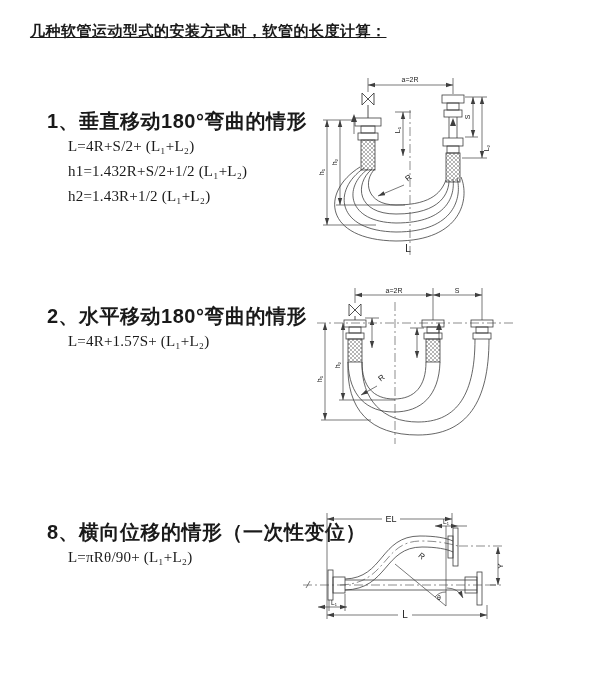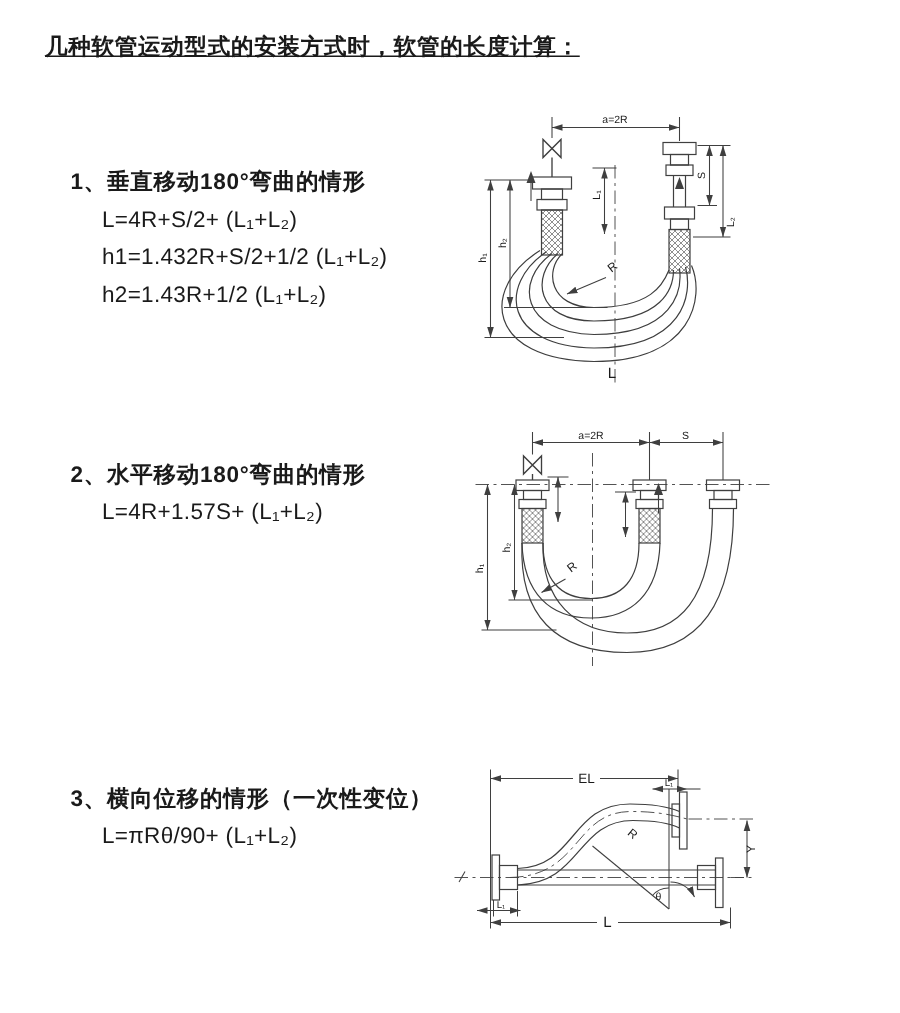--- a/index.html
+++ b/index.html
@@ -1,42 +1,42 @@
 <!DOCTYPE html>
 <html><head>
 <meta charset="utf-8">
 <style>
   html,body{margin:0;padding:0;background:#ffffff;}
   body{width:600px;height:675px;position:relative;overflow:hidden;
        font-family:"Liberation Sans","DejaVu Sans",sans-serif;color:#1a1a1a;}
   .title{position:absolute;left:30px;top:22px;font-size:15px;font-weight:bold;letter-spacing:.5px;text-decoration:underline;}
   .sec{position:absolute;}
-  .sec-h{font-size:15px;font-weight:bold;line-height:25px;letter-spacing:.5px;}
-  .fx{font-size:15px;line-height:25px;margin-left:21px;letter-spacing:.2px;}
+  .sec-h{font-size:20px;font-weight:bold;line-height:25px;letter-spacing:.5px;}
+  .fx{font-size:15px;line-height:25px;margin-left:21px;letter-spacing:.2px;font-family:Liberation Serif, serif;}
   .diag{position:absolute;}
 </style>
 </head>
 <body>
 
 <div class="title">几种软管运动型式的安装方式时，软管的长度计算：</div>
 
 <div class="sec" style="left:47px;top:109px">
   <div class="sec-h">1、垂直移动180°弯曲的情形</div>
   <div class="fx">L=4R+S/2+ (L₁+L₂)</div>
   <div class="fx">h1=1.432R+S/2+1/2 (L₁+L₂)</div>
   <div class="fx">h2=1.43R+1/2 (L₁+L₂)</div>
 </div>
 
 <div class="sec" style="left:47px;top:304px">
   <div class="sec-h">2、水平移动180°弯曲的情形</div>
   <div class="fx">L=4R+1.57S+ (L₁+L₂)</div>
 </div>
 
 <div class="sec" style="left:47px;top:520px">
-  <div class="sec-h">3、横向位移的情形（一次性变位）</div>
+  <div class="sec-h">8、横向位移的情形（一次性变位）</div>
   <div class="fx">L=πRθ/90+ (L₁+L₂)</div>
 </div>
 
 <svg class="diag" style="left:310px;top:70px" width="285" height="195" viewBox="0 0 285 195">
   <defs>
     <marker id="ar" orient="auto-start-reverse" markerUnits="userSpaceOnUse" markerWidth="8" markerHeight="7" refX="7" refY="3">
       <path d="M0,0.8 L7,3 L0,5.2 z" fill="#3f3f3f"></path>
     </marker>
     <pattern id="hatch" width="4" height="4" patternUnits="userSpaceOnUse">
       <path d="M0,4 L4,0 M0,0 L4,4 M-1,1 L1,-1 M3,5 L5,3 M-1,3 L1,5 M3,-1 L5,1" stroke="#6a6a6a" stroke-width="0.5" fill="none"></path>

